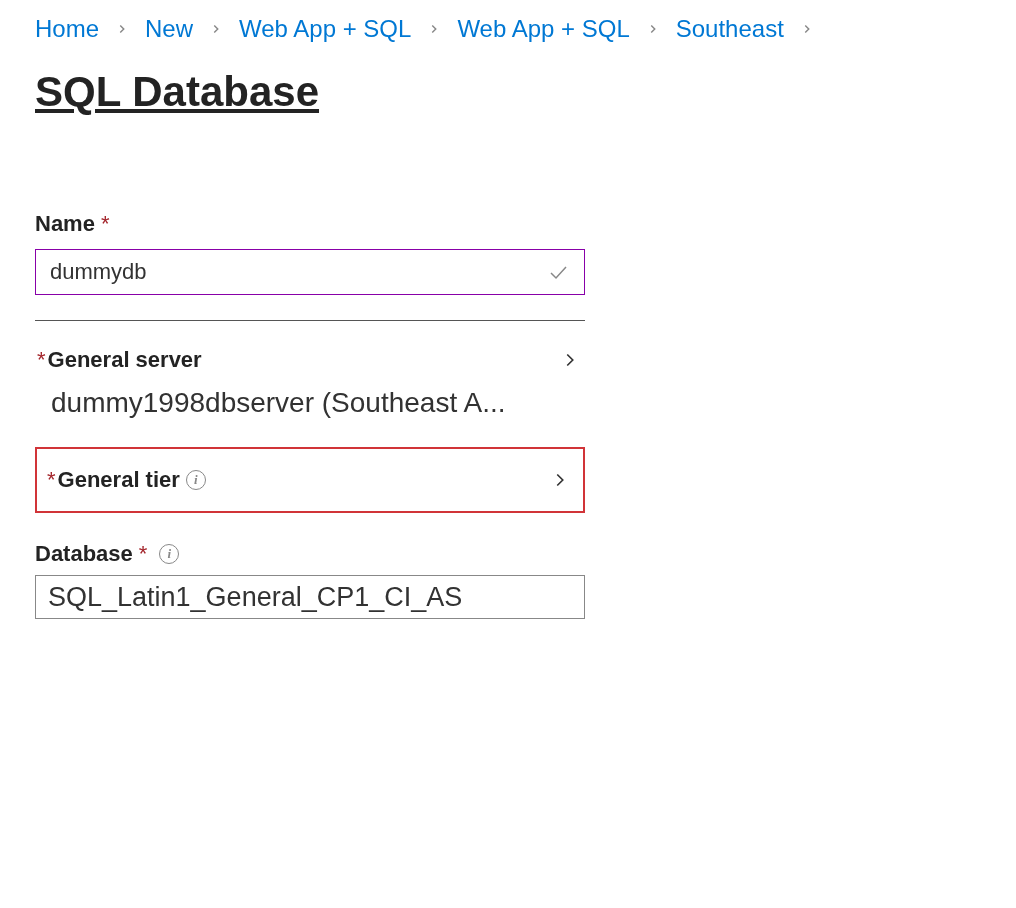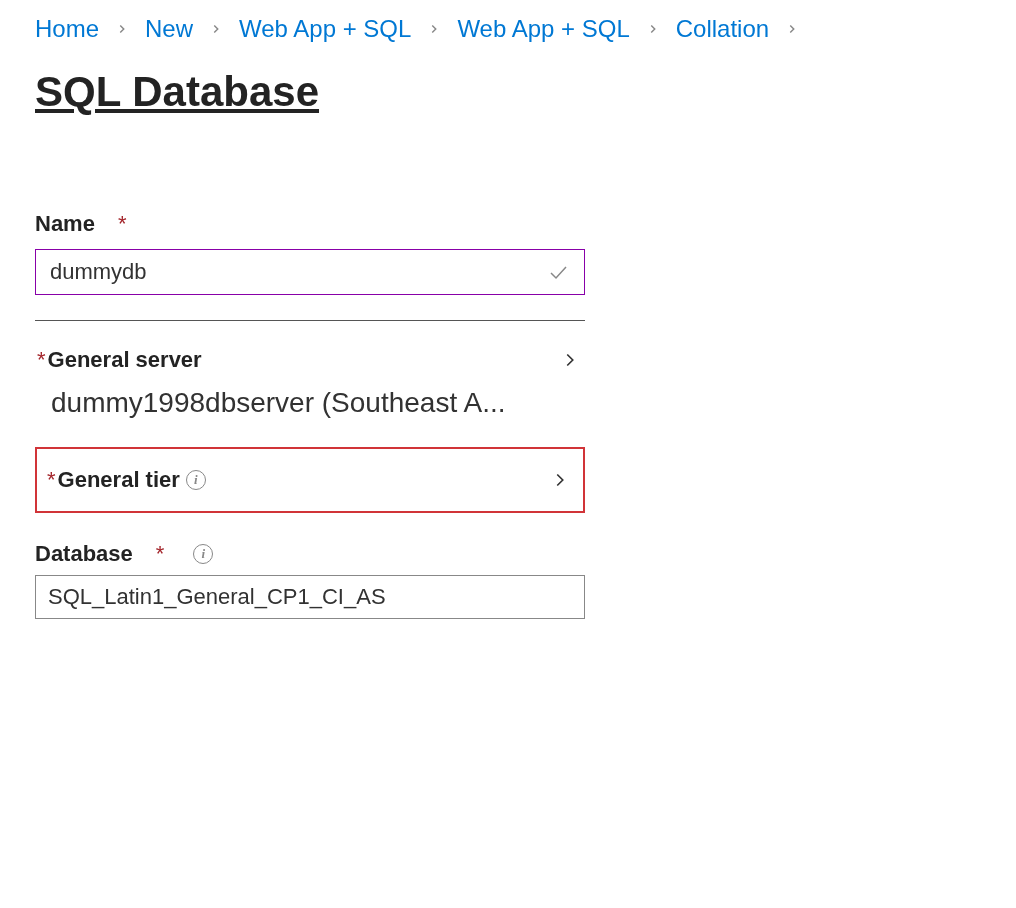--- a/index.html
+++ b/index.html
@@ -42,21 +42,21 @@
     .form-area {
       max-width: 550px;
     }
     .field-label {
       font-size: 22px;
       font-weight: 600;
       color: #232323;
       margin-bottom: 8px;
       display: flex;
       align-items: center;
-      gap: 23px;
+      gap: 6px;
     }
     .req-star {
       color: #a4262c;
       font-weight: 400;
     }
     .req-star-pre {
       color: #a4262c;
       font-weight: 400;
       margin-right: 2px;
     }
@@ -142,21 +142,21 @@
     .collation-input-wrap {
       border: 1px solid #888;
       height: 44px;
       padding: 0 12px;
       display: flex;
       align-items: center;
     }
     .collation-input-wrap input {
       border: none;
       outline: none;
-      font-size: 22px;
+      font-size: 27px;
       color: #323232;
       width: 100%;
       background: transparent;
     }
   </style>
 </head>
 <body>
 
 <nav class="breadcrumb">
   <a class="breadcrumb-link">Home</a>
@@ -176,21 +176,21 @@
     <svg width="14" height="14" viewBox="0 0 24 24" fill="none" stroke="currentColor" stroke-width="2.5">
         <polyline points="9 18 15 12 9 6"></polyline>
       </svg>
   </span>
   <a class="breadcrumb-link">Web App + SQL</a>
   <span class="breadcrumb-sep">
     <svg width="14" height="14" viewBox="0 0 24 24" fill="none" stroke="currentColor" stroke-width="2.5">
         <polyline points="9 18 15 12 9 6"></polyline>
       </svg>
   </span>
-  <a class="breadcrumb-link">Collation</a>
+  <a class="breadcrumb-link">Southeast</a>
   <span class="breadcrumb-sep">
     <svg width="14" height="14" viewBox="0 0 24 24" fill="none" stroke="currentColor" stroke-width="2.5">
         <polyline points="9 18 15 12 9 6"></polyline>
       </svg>
   </span>
 </nav>
 
 <h1 class="page-title">SQL Database</h1>
 
 <div class="form-area">

